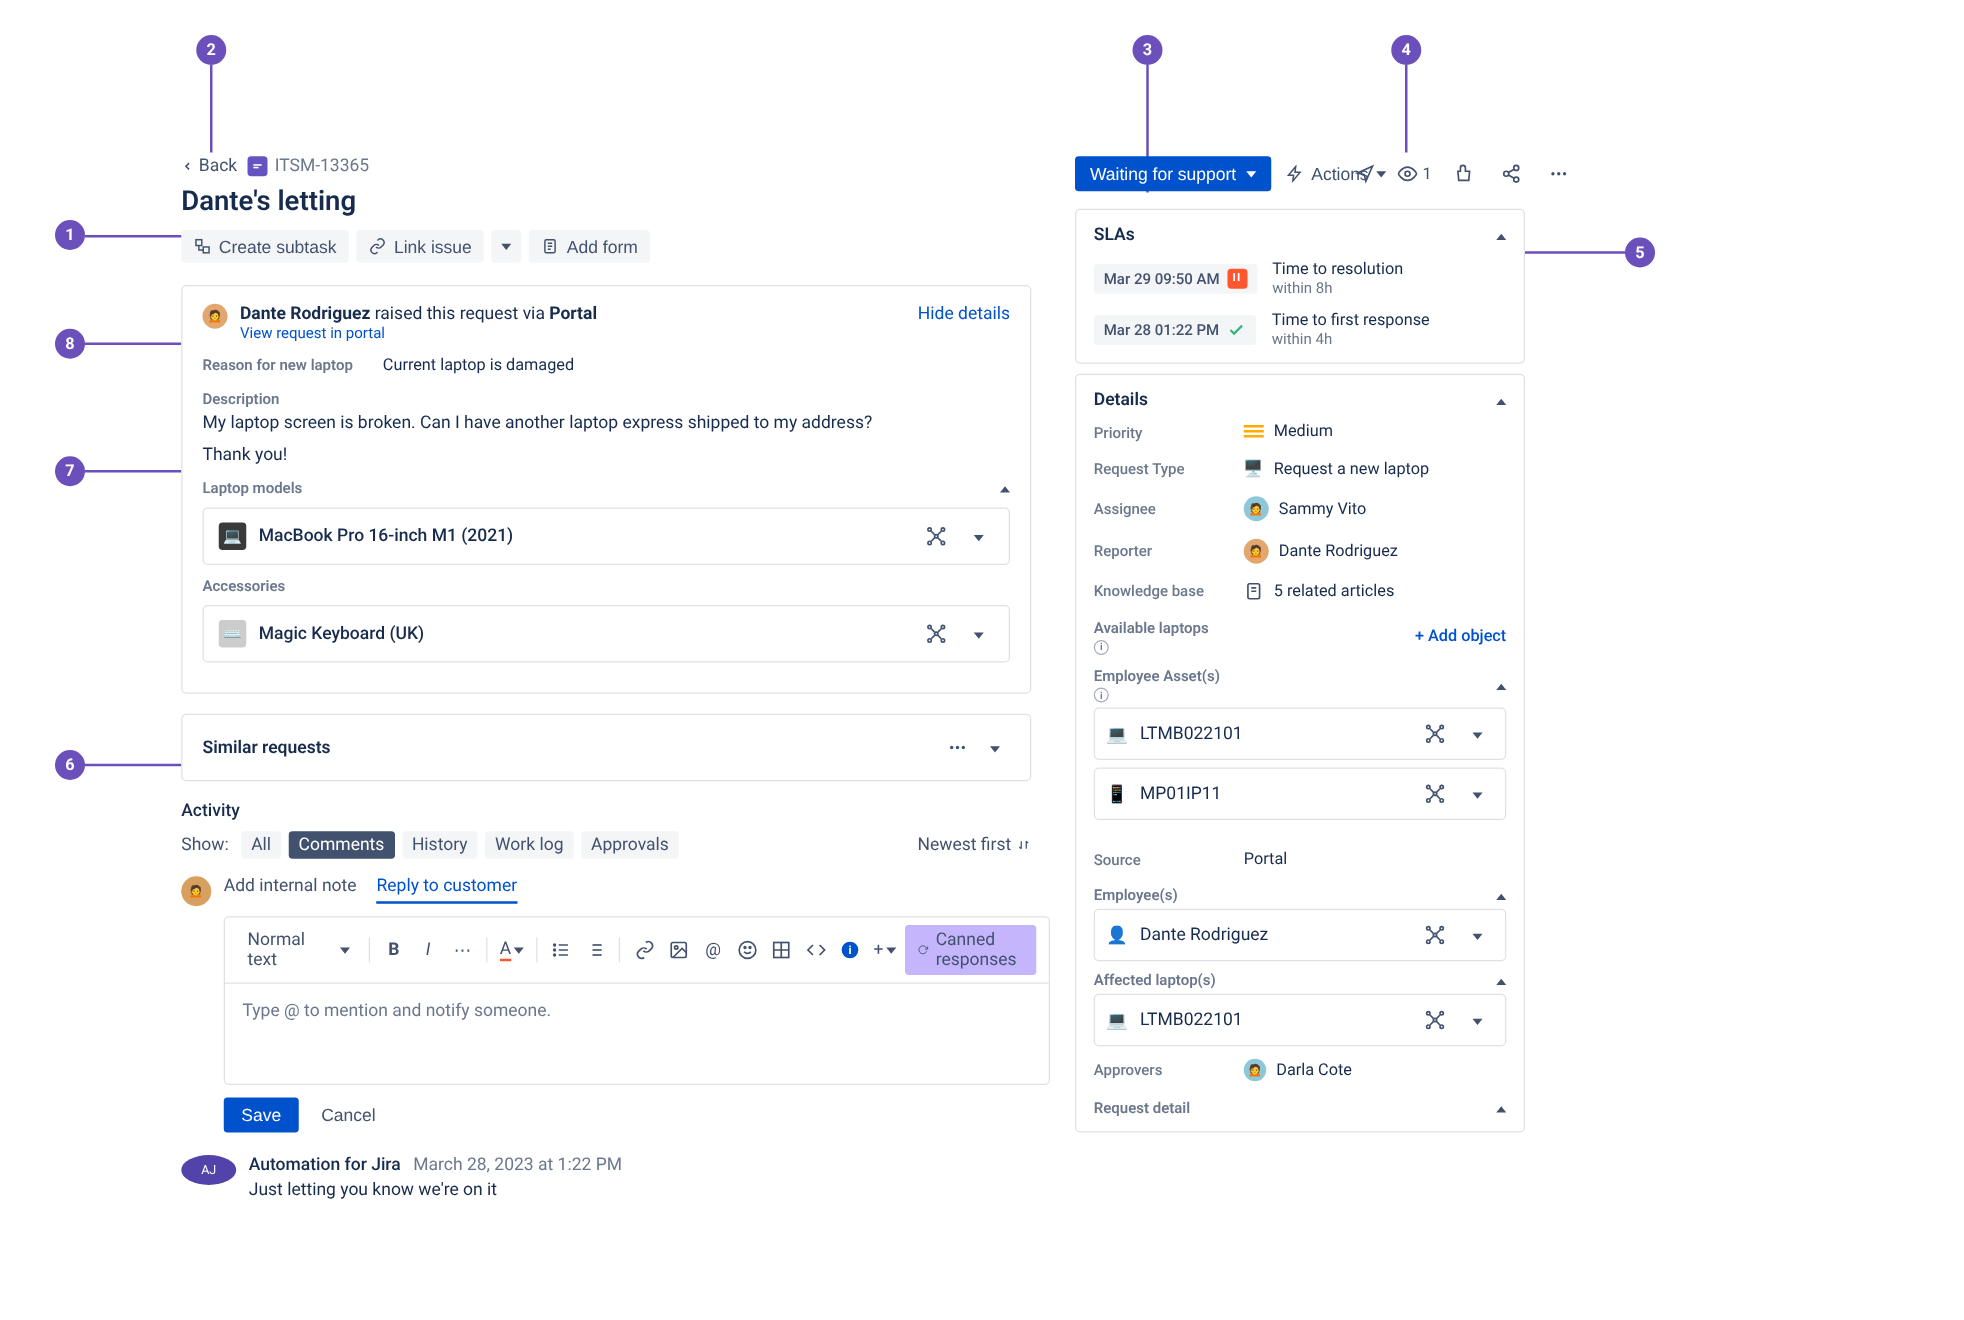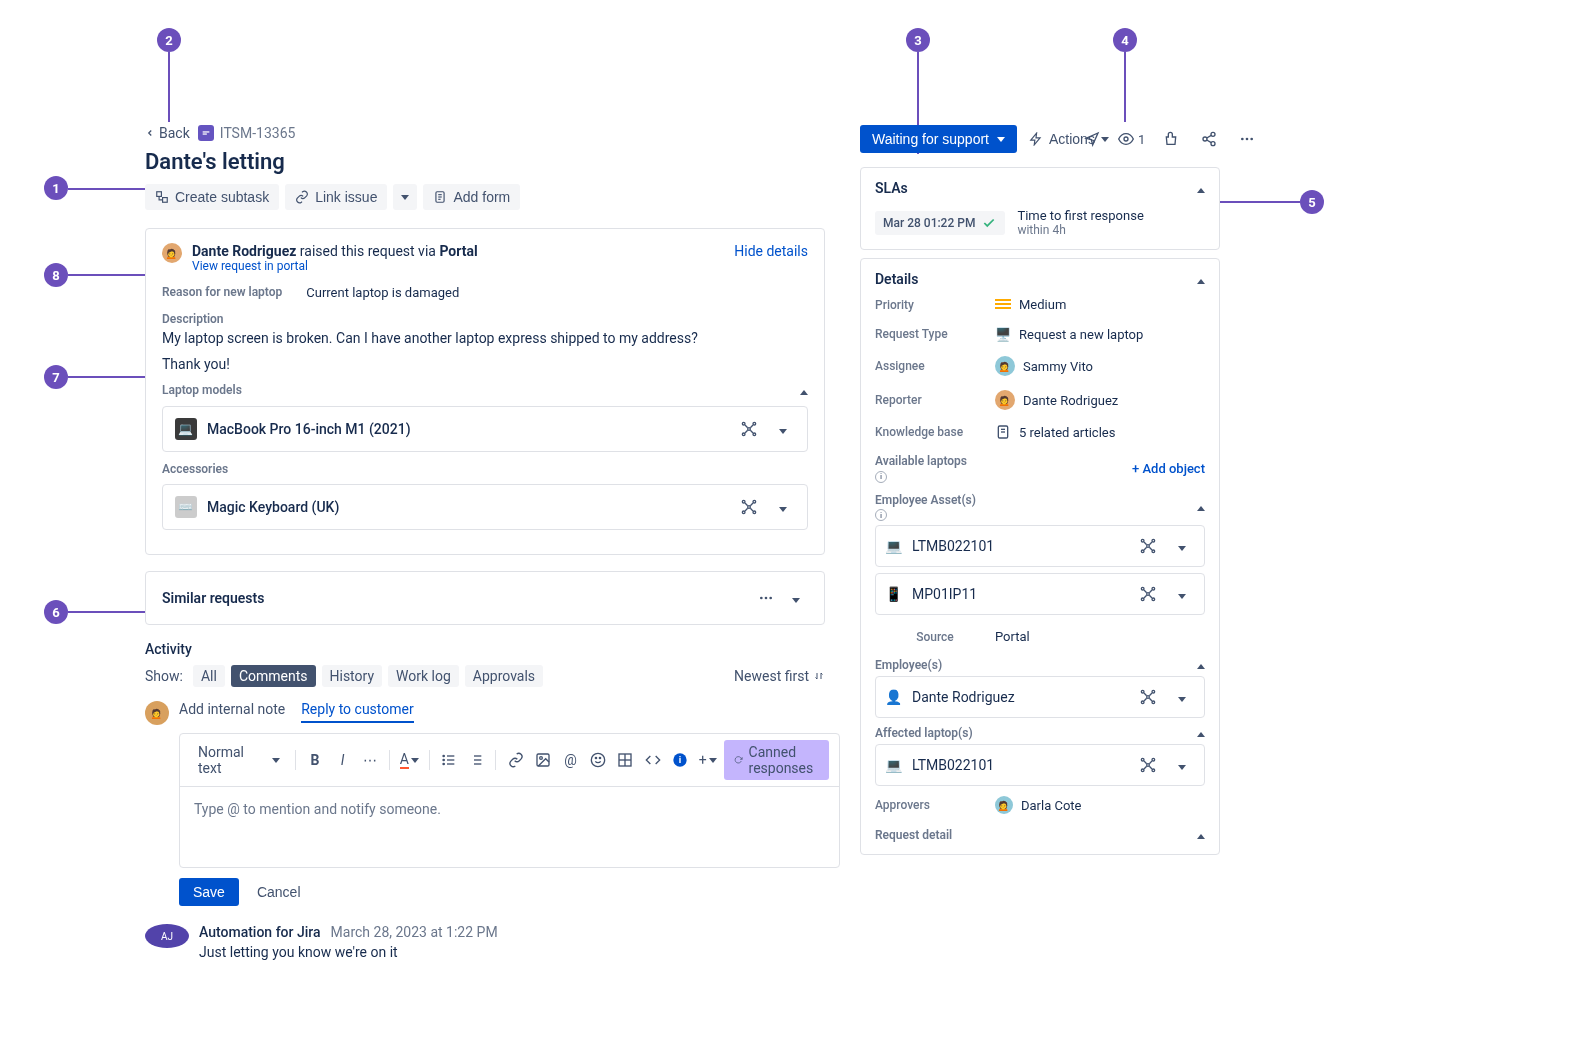--- a/index.html
+++ b/index.html
@@ -476,20 +476,32 @@
     </button>
   </div>
 
   <div class="side-panel">
     <div class="side-panel-header">
       <span class="side-panel-title">SLAs</span>
       <span class="chev-up"></span>
     </div>
     <div class="sla-row">
       <span class="sla-badge">
+        <span>Mar 29 09:50 AM</span>
+        <span class="sla-pause">
+            <span>II</span>
+          </span>
+      </span>
+      <div class="sla-info">
+        <span class="name">Time to resolution</span>
+        <span class="within">within 8h</span>
+      </div>
+    </div>
+    <div class="sla-row">
+      <span class="sla-badge">
         <span>Mar 28 01:22 PM</span>
         <span class="sla-check">
             <svg width="14" height="14" viewBox="0 0 24 24" fill="none" stroke="#36B37E" stroke-width="3">
               <polyline points="20 6 9 17 4 12"></polyline>
             </svg>
           </span>
       </span>
       <div class="sla-info">
         <span class="name">Time to first response</span>
         <span class="within">within 4h</span>
@@ -600,21 +612,21 @@
                 <circle cx="20" cy="20" r="2"></circle>
                 <path d="M6 6l4 4M18 6l-4 4M6 18l4-4M18 18l-4-4"></path>
               </svg>
             </span>
           <span class="icon-btn">
               <span class="chev-down"></span>
             </span>
         </div>
       </div>
 
-      <div class="detail-row" style="margin-top:14px;text-align:center;">
+      <div class="detail-row" style="margin-top:24px;">
         <span class="detail-label">Source</span>
         <span class="detail-value">Portal</span>
       </div>
 
       <div class="sub-heading">
         <span>Employee(s)</span>
         <span class="chev-up"></span>
       </div>
       <div class="asset-card">
         <div class="card-left">

